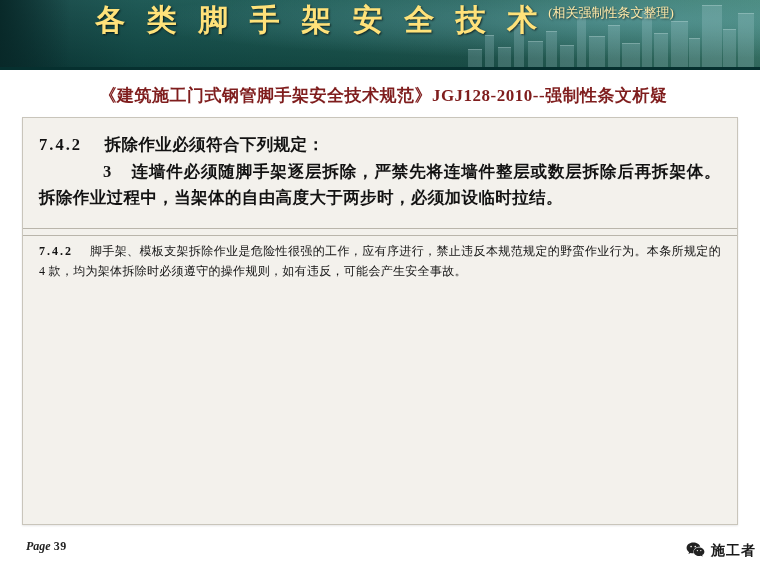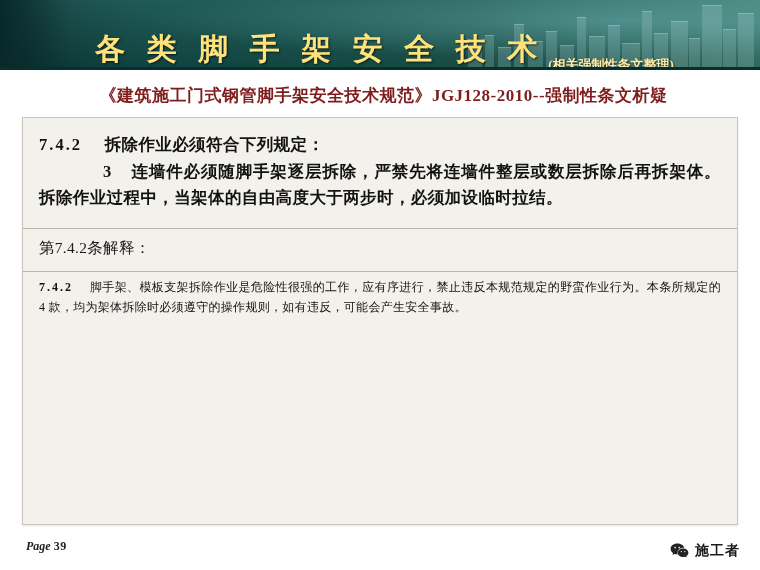--- a/index.html
+++ b/index.html
@@ -48,37 +48,37 @@
   .banner-left-glow {
     position: absolute;
     left: 0; top: 0; bottom: 0;
     width: 70px;
     background: linear-gradient(90deg, rgba(8,40,40,0.95), rgba(8,40,40,0));
   }
   .banner-title-wrap {
     position: absolute;
     left: 0; right: 0; top: 0; bottom: 0;
     display: flex;
-    align-items: flex-end;
+    align-items: flex-start;
     justify-content: center;
     padding-left: 9px;
   }
   .banner-title {
     font-family: "Liberation Serif", serif;
     font-weight: bold;
     font-size: 30px;
     letter-spacing: 7px;
     color: #ffe27a;
     text-shadow: 1px 1px 2px rgba(0,0,0,0.65);
     white-space: nowrap;
   }
   .banner-sub {
     font-family: "Liberation Serif", serif;
     font-size: 13px;
-    font-weight: bold;
+    font-weight: normal;
     color: #ffe9a8;
     letter-spacing: 0px;
     margin-left: 4px;
     position: relative;
     top: 4px;
     text-shadow: 1px 1px 2px rgba(0,0,0,0.6);
   }
   .banner-bottom-rule {
     position: absolute;
     left: 0; right: 0; bottom: 0;
@@ -178,24 +178,23 @@
     font-size: 12px;
     color: #222;
   }
   .page-label .pgnum {
     font-style: normal;
     font-weight: bold;
     letter-spacing: 0.5px;
   }
   .wechat {
     position: absolute;
-    right: 20px;
+    right: 4px;
     bottom: 10px;
     display: flex;
-    align-items: center;
     gap: 6px;
   }
   .wechat-icon {
     width: 19px;
     height: 16px;
     position: relative;
   }
   .wechat-name {
     font-family: "Liberation Serif", serif;
     font-size: 14px;
@@ -257,21 +256,20 @@
     <div class="clause-line indent1">
       <span class="item-no">3</span>
       &nbsp;&nbsp;
       <span>连墙件必须随脚手架逐层拆除，严禁先将连墙件整层或数层拆除后再拆架体。拆除作业过程中，当架体的自由高度大于两步时，必须加设临时拉结。</span>
     </div>
 
   </div>
 
   <div class="divider"></div>
 
-  <div class="explain-head">第7.4.2条解释：</div>
 
   <div class="divider"></div>
 
   <div class="explain-block">
     <div class="explain-line">
       <span class="num">7.4.2</span>
       &nbsp;&nbsp;&nbsp;
       <span>脚手架、模板支架拆除作业是危险性很强的工作，应有序进行，禁止违反本规范规定的野蛮作业行为。本条所规定的 4 款，均为架体拆除时必须遵守的操作规则，如有违反，可能会产生安全事故。</span>
     </div>
   </div>

